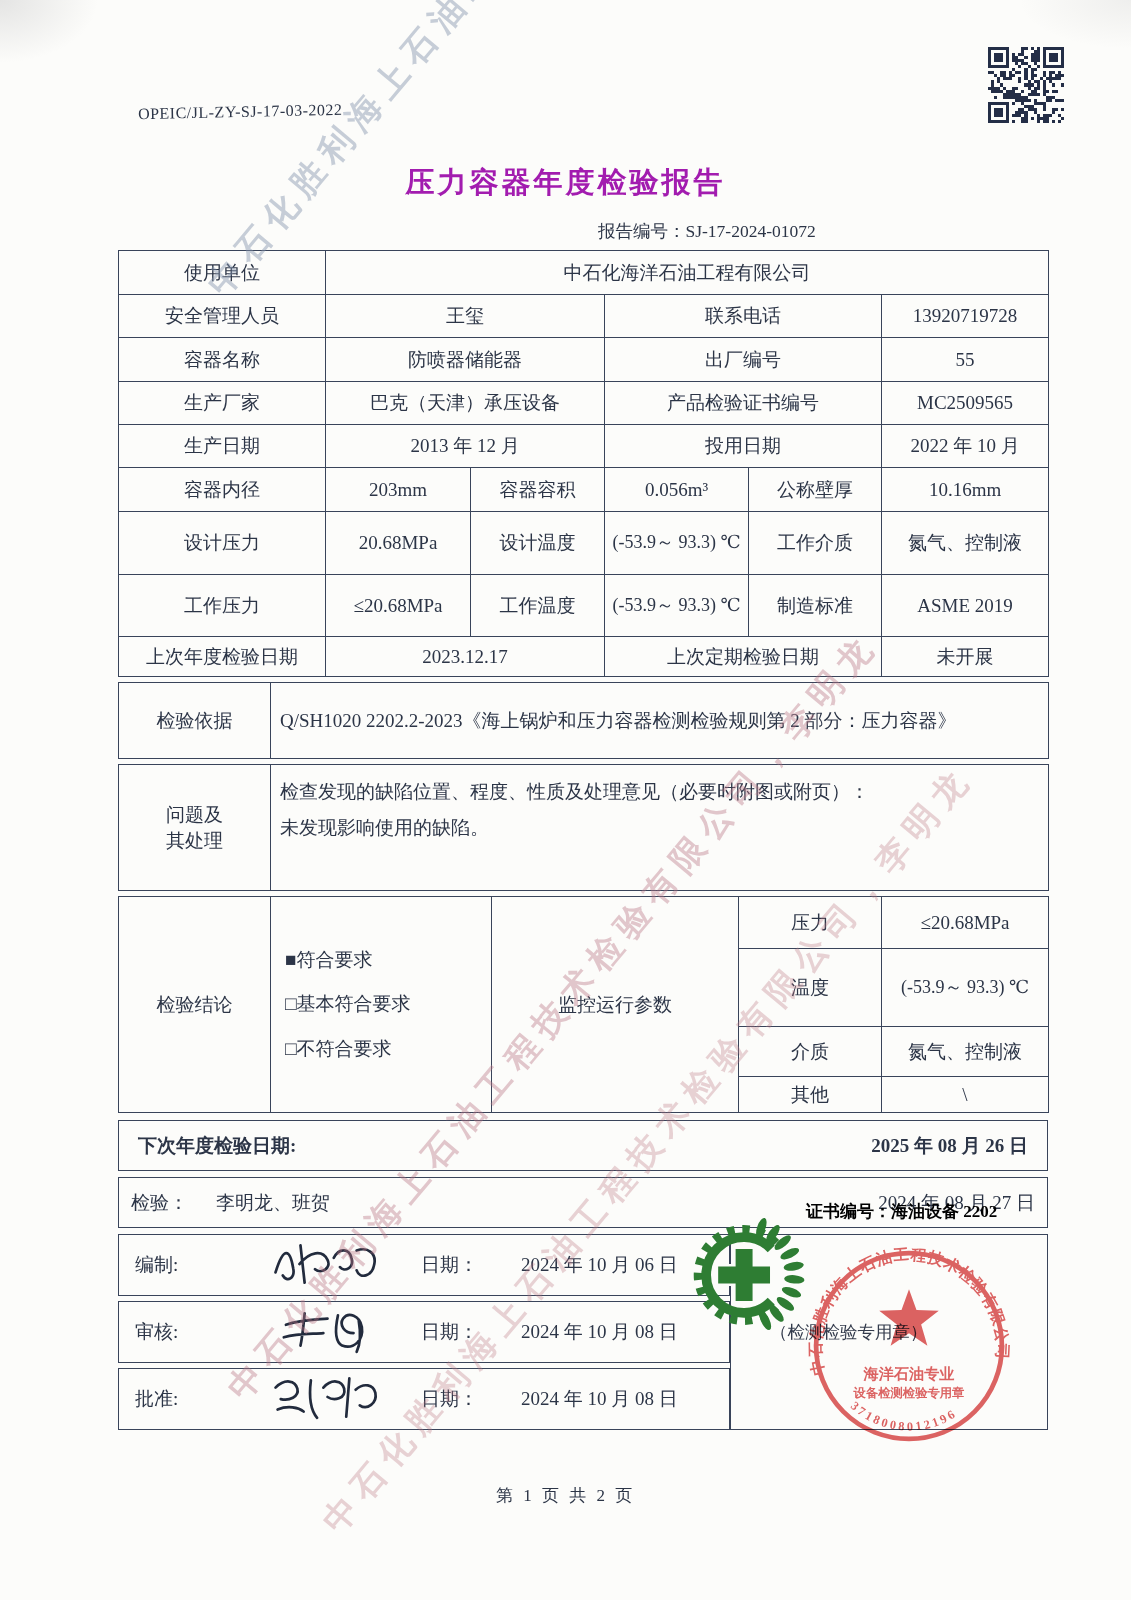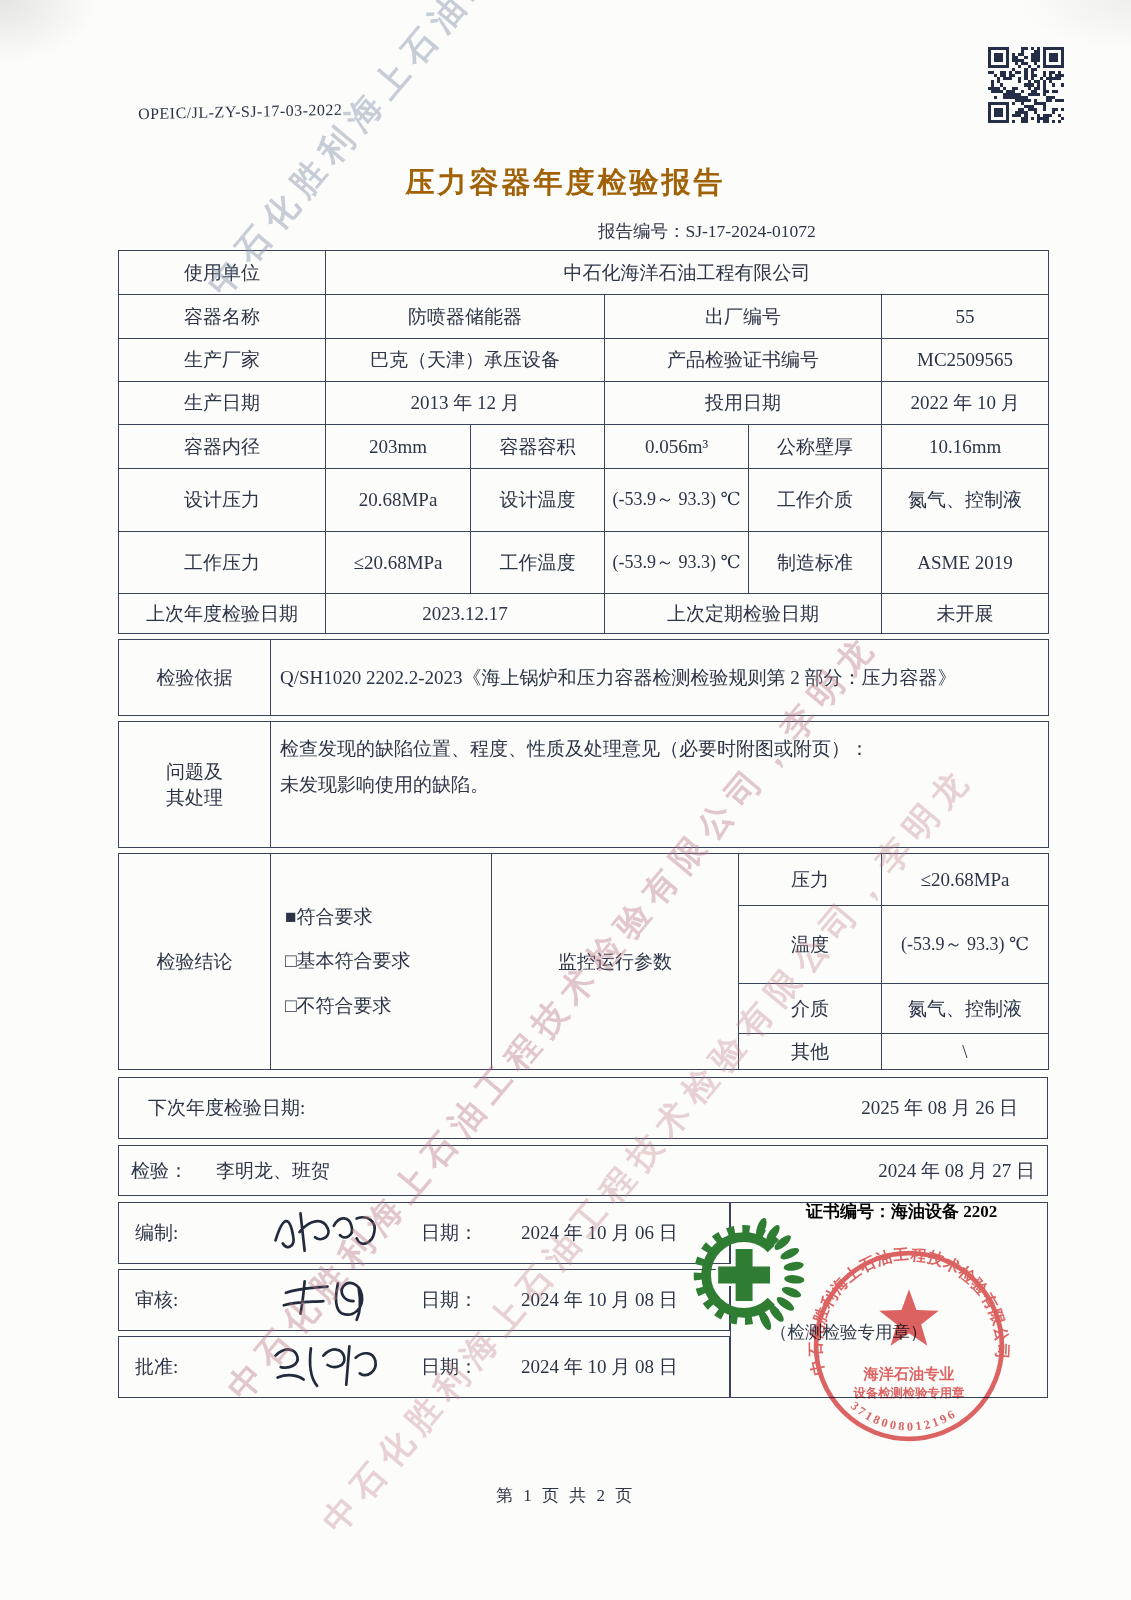--- a/index.html
+++ b/index.html
@@ -13,21 +13,21 @@
     content:"";position:absolute;left:0;top:0;width:100%;height:100%;
     background:
       radial-gradient(140px 90px at 0 0, rgba(120,120,125,.18), rgba(120,120,125,0) 70%),
       radial-gradient(160px 70px at 100% 0, rgba(120,120,125,.10), rgba(120,120,125,0) 70%);
     pointer-events:none;z-index:1;
   }
   .doc-code{position:absolute;left:138px;top:103px;font-size:16px;letter-spacing:.5px;
     transform:rotate(-1.2deg);z-index:2;}
   .qr{position:absolute;left:988px;top:47px;width:76px;height:76px;z-index:2;shape-rendering:crispEdges;}
   .title{position:absolute;left:0;top:163px;width:100%;text-align:center;margin:0;
-    font-size:29px;font-weight:bold;letter-spacing:3px;color:#a16207;z-index:2;}
+    font-size:29px;font-weight:bold;letter-spacing:3px;color:#a21caf;z-index:2;}
   .report-no{position:absolute;left:598px;top:219px;font-size:17.5px;z-index:2;white-space:nowrap;}
 
   
   .wm{position:absolute;transform-origin:0 50%;transform:rotate(-50deg);
     font-size:34px;font-weight:bold;letter-spacing:9px;white-space:nowrap;
     pointer-events:none;z-index:6;}
   .wm1{left:235px;top:1372px;color:rgba(186,118,132,.40);}
   .wm2{left:330px;top:1505px;color:rgba(186,118,132,.32);}
   .wm3{left:215px;top:268px;color:rgba(133,148,172,.45);}
 
@@ -106,20 +106,26 @@
           <col style="width:134px">
           <col style="width:144px">
           <col style="width:133px">
           <col style="width:167px">
         </colgroup>
       <tbody>
           <tr style="height:44px">
         <td>使用单位</td>
         <td colspan="5">中石化海洋石油工程有限公司</td>
       </tr>
+      <tr style="height:43px">
+        <td>安全管理人员</td>
+        <td colspan="2">王玺</td>
+        <td colspan="2">联系电话</td>
+        <td>13920719728</td>
+      </tr>
       <tr style="height:44px">
         <td>容器名称</td>
         <td colspan="2">防喷器储能器</td>
         <td colspan="2">出厂编号</td>
         <td>55</td>
       </tr>
       <tr style="height:43px">
         <td>生产厂家</td>
         <td colspan="2">巴克（天津）承压设备</td>
         <td colspan="2">产品检验证书编号</td>
@@ -227,21 +233,21 @@
       <tr style="height:36px">
         <td>其他</td>
         <td>\</td>
       </tr>
     </tbody>
       </table>
 
     <table class="tblE">
       <tbody>
           <tr style="height:50px">
-        <td style="padding:17px;">
+        <td style="padding:7px;font-weight:bold;">
           <div class="rowline">
             <span>下次年度检验日期:</span>
             <span>2025 年 08 月 26 日</span>
           </div>
         </td>
       </tr>
     </tbody>
       </table>
 
     <table class="tblF">

